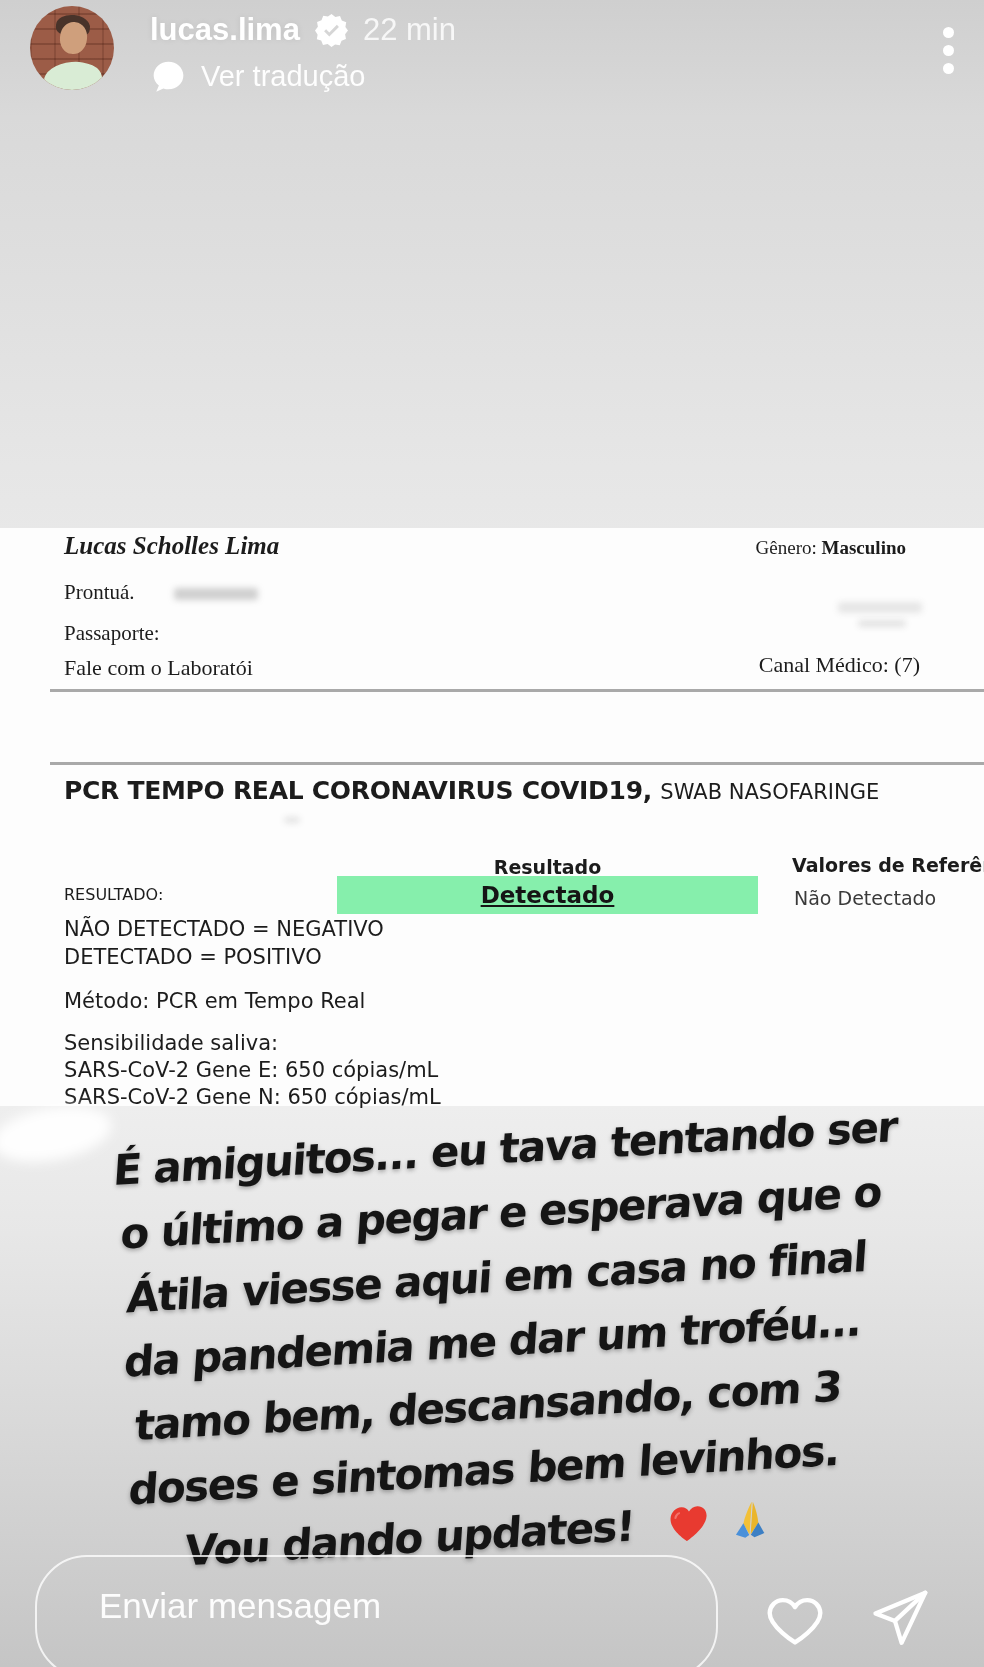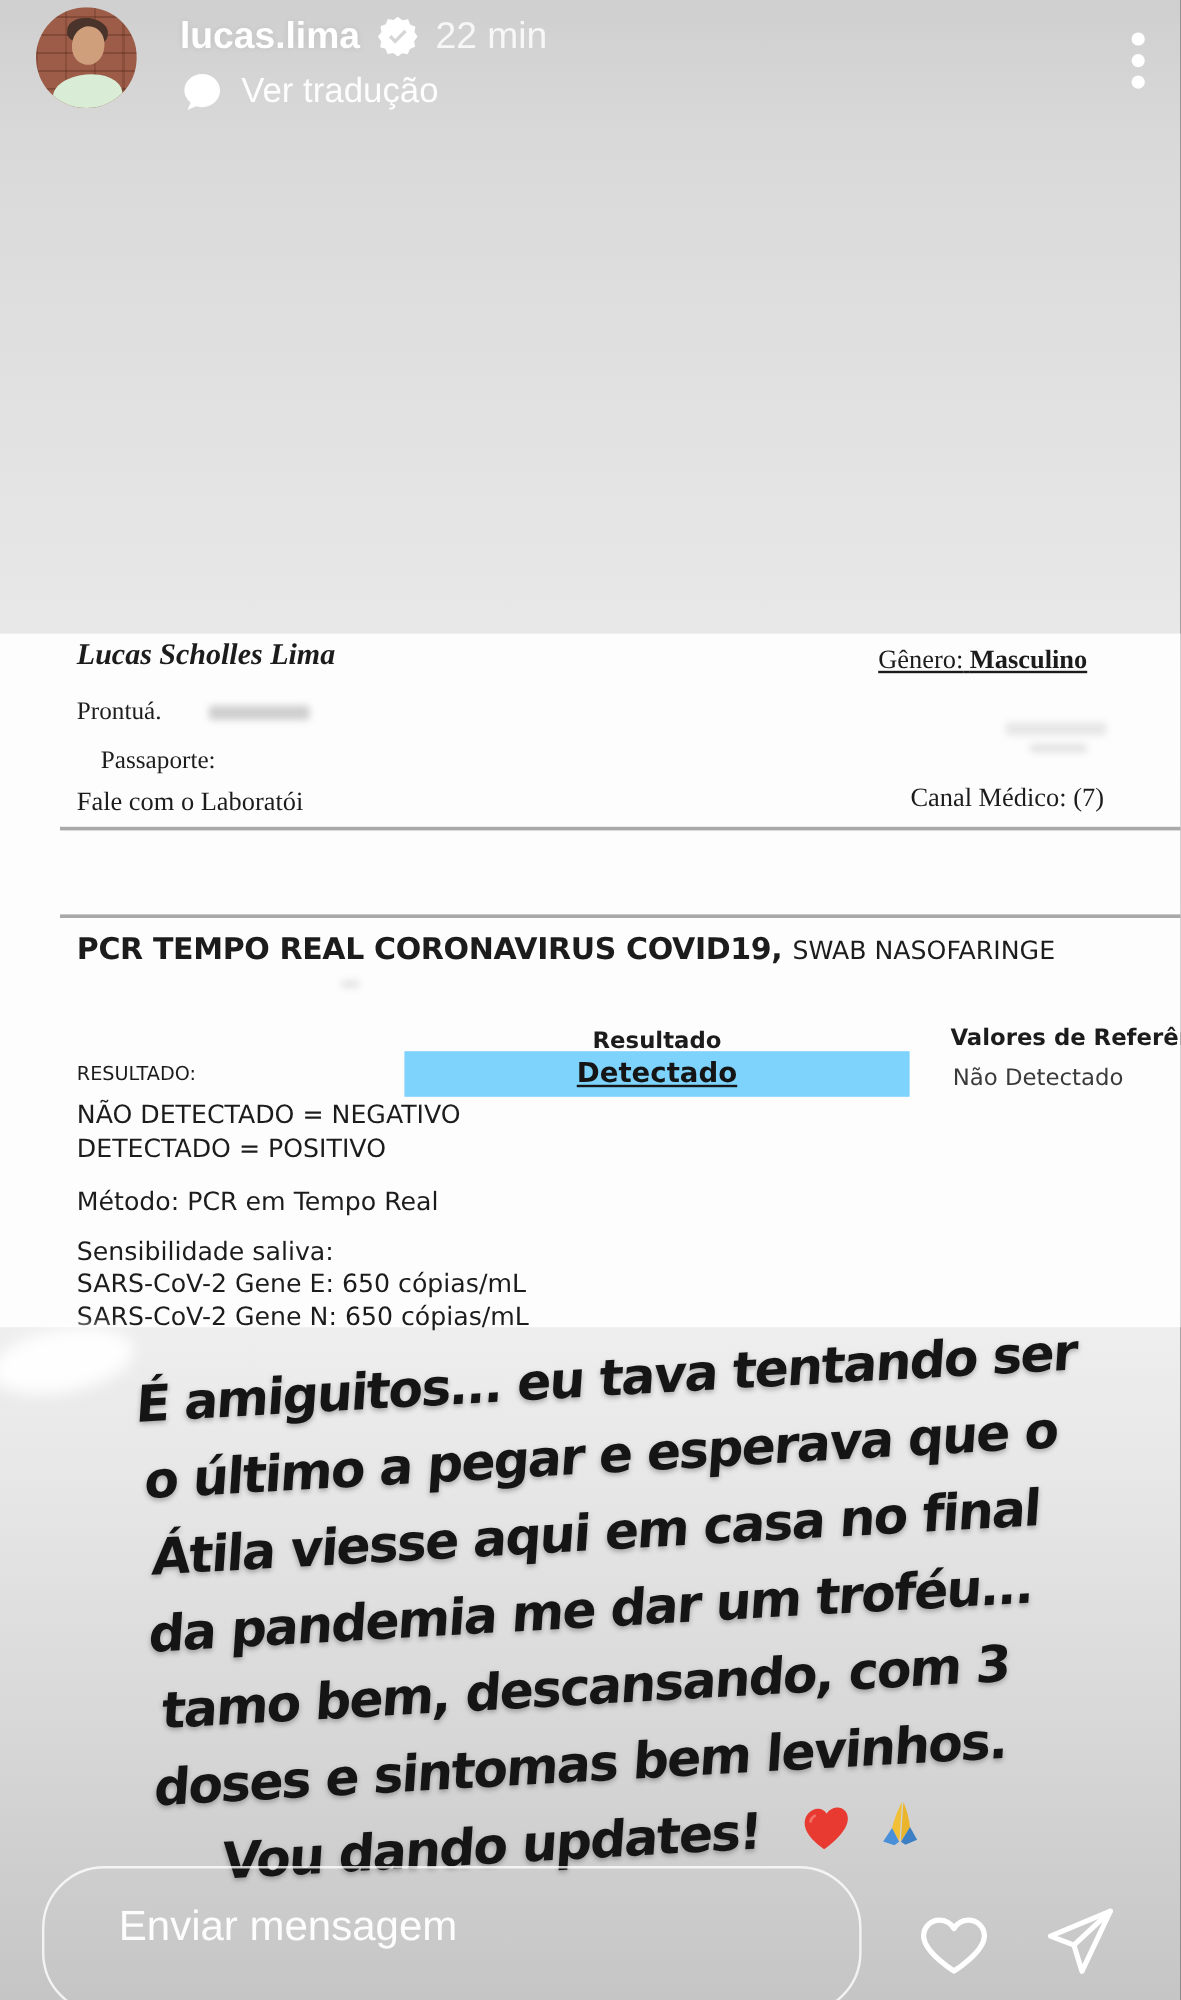--- a/index.html
+++ b/index.html
@@ -30,39 +30,39 @@
   .translate { font-size:29px; color:rgba(255,255,255,0.96); }
   .menu { margin-left:auto; padding-top:21px; display:flex; flex-direction:column; gap:7px; align-items:center; cursor:pointer; }
   .menu i { width:11px; height:11px; border-radius:50%; background:#fff; display:block; }
 
   
   .document { position:absolute; left:0; top:528px; width:984px; height:578px; background:#fdfdfd; color:#1c1c1c; z-index:10; }
   .document .abs { position:absolute; white-space:nowrap; }
   .serif { font-family:"Liberation Serif", serif; }
   .docsans { font-family:"DejaVu Sans", sans-serif; }
   .doc-name { top:4px; left:64px; font-size:25px; font-weight:bold; font-style:italic; }
-  .doc-gender { top:9px; right:78px; font-size:22px;text-decoration:underline; }
+  .doc-gender { top:9px; right:78px; font-size:19px; }
   .doc-gender b { font-weight:bold; }
   .doc-prontua { top:52px; left:64px; font-size:21px; }
-  .doc-passaporte { top:93px; left:64px; font-size:21px;margin-left:20px; }
+  .doc-passaporte { top:93px; left:64px; font-size:21px; }
   .doc-fale { top:127px; left:64px; font-size:22px; }
   .doc-canal { top:124px; right:64px; font-size:22px; }
   .smudge { position:absolute; background:rgba(90,90,90,0.28); filter:blur(3px); border-radius:3px; }
   .s1 { left:174px; top:60px; width:84px; height:12px; }
   .s2 { left:838px; top:74px; width:84px; height:11px; opacity:.5; }
   .s3 { left:858px; top:92px; width:48px; height:7px; opacity:.6; }
   .s4 { left:284px; top:289px; width:16px; height:6px; opacity:.6; }
   .docline { position:absolute; left:50px; right:0; height:3px; background:#a9a9a9; }
   .hr1 { top:161px; } .hr2 { top:234px; }
   .doc-title { top:248px; left:64px; font-size:25px; font-weight:bold; letter-spacing:-0.3px; }
   .doc-title .sub { font-size:21px; font-weight:normal; letter-spacing:0; }
   .col-resultado { top:328px; left:337px; width:421px; text-align:center; font-size:19px; font-weight:bold; }
   .col-ref { top:326px; left:792px; font-size:19px; font-weight:bold; }
   .result-label { top:357px; left:64px; font-size:16px; }
-  .result-box { top:348px; left:337px; width:421px; height:38px; background:#7dd3fc; text-align:center; line-height:38px; }
+  .result-box { top:348px; left:337px; width:421px; height:38px; background:#86efac; text-align:center; line-height:38px; }
   .result-box span { font-size:23px; font-weight:bold; text-decoration:underline; color:#151515; }
   .ref-value { top:359px; left:794px; font-size:19px; color:#3a3a3a; }
   .legend1 { top:389px; left:64px; font-size:21px; }
   .legend2 { top:417px; left:64px; font-size:21px; }
   .method { top:461px; left:64px; font-size:21px; }
   .sens-label { top:503px; left:64px; font-size:21px; }
   .sens-e { top:530px; left:64px; font-size:21px; }
   .sens-n { top:557px; left:64px; font-size:21px; }
 
   

